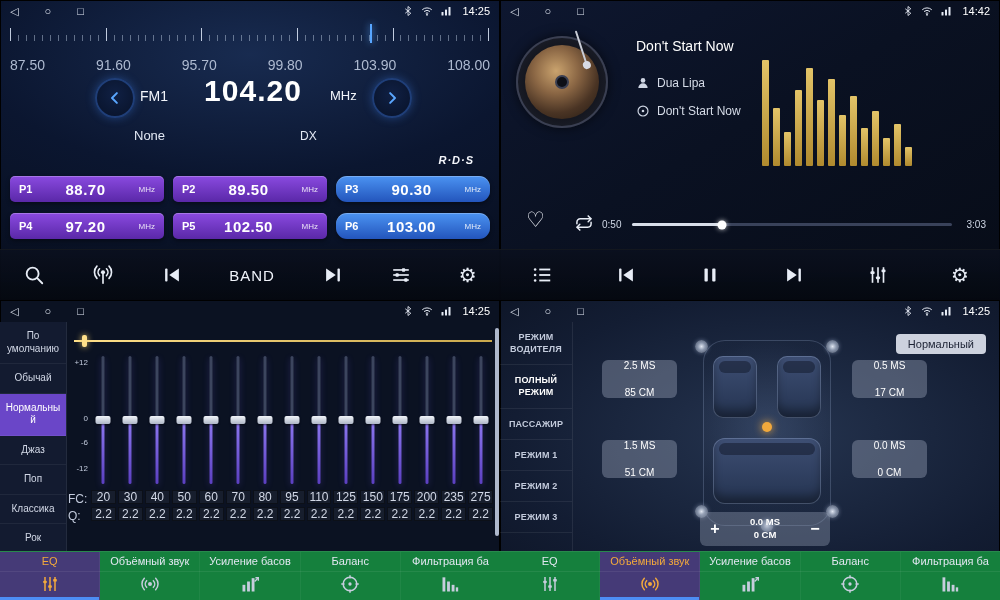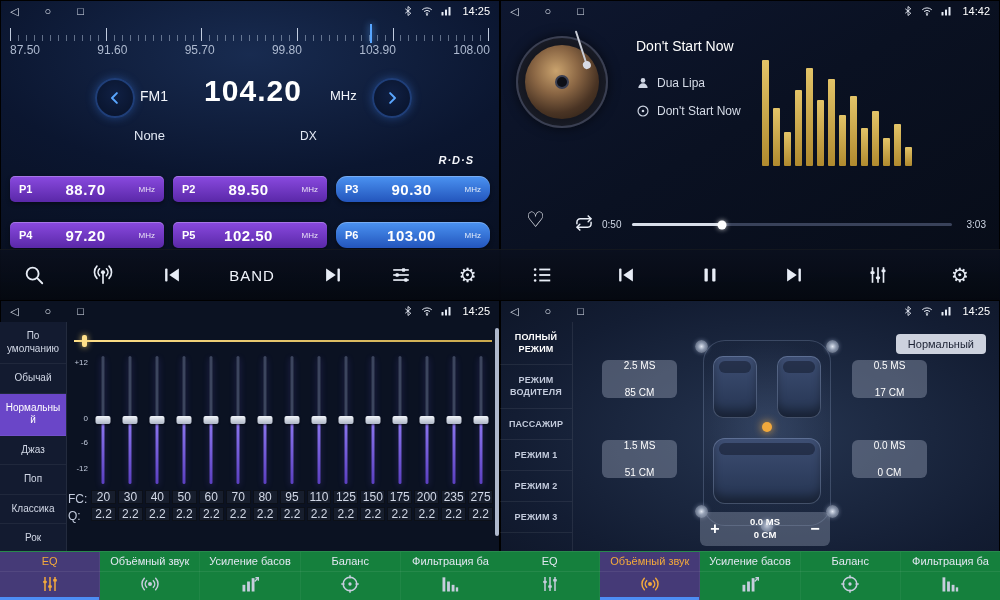--- a/index.html
+++ b/index.html
@@ -19,33 +19,33 @@
   .i{display:inline-block;vertical-align:middle;}
   .stat .i{width:12px;height:12px;color:#e6ebf5;}
   .time{font-size:11px;color:#fff;margin-left:3px;}
 
   
   .ruler{position:absolute;left:10px;right:10px;top:26px;height:34px;}
   .ticks{position:relative;height:15px;display:flex;justify-content:space-between;align-items:flex-end;}
   .tick{width:1px;height:6px;background:rgba(200,214,236,.45);}
   .tick.major{height:13px;background:rgba(225,235,252,.85);}
   .ruler-marker{position:absolute;top:-2px;left:75%;width:2px;height:19px;background:#58a6ff;box-shadow:0 0 7px #58a6ff;}
-  .scale-labels{display:flex;justify-content:space-between;margin-top:2px;font-size:12px;color:#aebad0;}
+  .scale-labels{display:flex;justify-content:space-between;margin-top:16px;font-size:14px;color:#aebad0;}
   .radio-main{position:absolute;left:0;top:62px;right:0;height:110px;}
   .chev-btn{position:absolute;width:36px;height:36px;border-radius:50%;border:2px solid #1f3e78;background:radial-gradient(circle at 50% 40%, #102044, #081228);display:flex;align-items:center;justify-content:center;color:#5aa7ff;box-shadow:0 0 10px rgba(70,140,255,.35);cursor:pointer;}
   .chev-btn .i{width:18px;height:18px;}
   #chev-left{left:95px;top:16px;}
   #chev-right{left:372px;top:16px;}
   .band-label{position:absolute;left:140px;top:26px;font-size:14px;color:#f2f5fb;}
   .freq-big{position:absolute;left:186px;top:12px;width:134px;text-align:center;font-size:30px;font-weight:bold;color:#fff;letter-spacing:1px;}
   .freq-unit{position:absolute;left:330px;top:26px;font-size:13px;color:#f2f5fb;}
   .sig-mode{position:absolute;left:134px;top:66px;font-size:13px;color:#e2e8f4;}
   .tune-mode{position:absolute;left:300px;top:67px;font-size:12px;color:#e2e8f4;}
   .rds{position:absolute;right:26px;top:92px;font-size:11px;font-style:italic;font-weight:bold;letter-spacing:1px;color:#f4f6fb;}
-  .preset-grid{position:absolute;left:10px;right:10px;top:176px;display:grid;grid-template-columns:1fr 1fr 1fr;grid-template-rows:26px 26px;gap:20px 9px;}
+  .preset-grid{position:absolute;left:10px;right:10px;top:176px;display:grid;grid-template-columns:1fr 1fr 1fr;grid-template-rows:26px 26px;gap:11px 9px;}
   .preset{display:flex;align-items:center;justify-content:space-between;padding:0 9px;border-radius:5px;border:none;color:#fff;font-family:inherit;cursor:pointer;box-shadow:inset 0 1px 0 rgba(255,255,255,.25), 0 2px 4px rgba(0,0,0,.4);}
   .preset.purple{background:linear-gradient(180deg,#8a4ae0 0%,#5a28a8 100%);}
   .preset.blue{background:linear-gradient(180deg,#4b93f2 0%,#2355bc 100%);border-radius:11px;}
   .p-label{font-size:11px;font-weight:bold;}
   .p-freq{font-size:15px;font-weight:bold;letter-spacing:.5px;}
   .p-unit{font-size:8px;opacity:.85;}
   .ctrlbar{position:absolute;left:0;right:0;bottom:0;height:50px;background:linear-gradient(180deg,rgba(10,16,30,.92),rgba(5,8,16,.96));border-top:1px solid rgba(255,255,255,.06);display:flex;align-items:center;justify-content:space-around;}
   .ctrl{display:flex;align-items:center;justify-content:center;color:#e8edf6;cursor:pointer;background:none;border:none;font-family:inherit;}
   .ctrl .i{width:22px;height:22px;}
   .band-btn{font-size:15px;letter-spacing:1px;color:#f0f3fa;}
@@ -783,22 +783,22 @@
             <use href="#ic-wifi"></use>
           </svg>
         <svg class="i">
             <use href="#ic-signal"></use>
           </svg>
         <span class="time">14:25</span>
       </div>
     </header>
 
     <aside class="sur-side">
+        <div class="sur-mode">РЕЖИМ ВОДИТЕЛЯ</div>
         <div class="sur-mode selected">ПОЛНЫЙ РЕЖИМ</div>
-        <div class="sur-mode">РЕЖИМ ВОДИТЕЛЯ</div>
         <div class="sur-mode">ПАССАЖИР</div>
         <div class="sur-mode">РЕЖИМ 1</div>
         <div class="sur-mode">РЕЖИМ 2</div>
         <div class="sur-mode">РЕЖИМ 3</div>
       </aside>
 
     <button class="profile-btn">Нормальный</button>
 
     <div class="car">
       <div class="cabin"></div>

